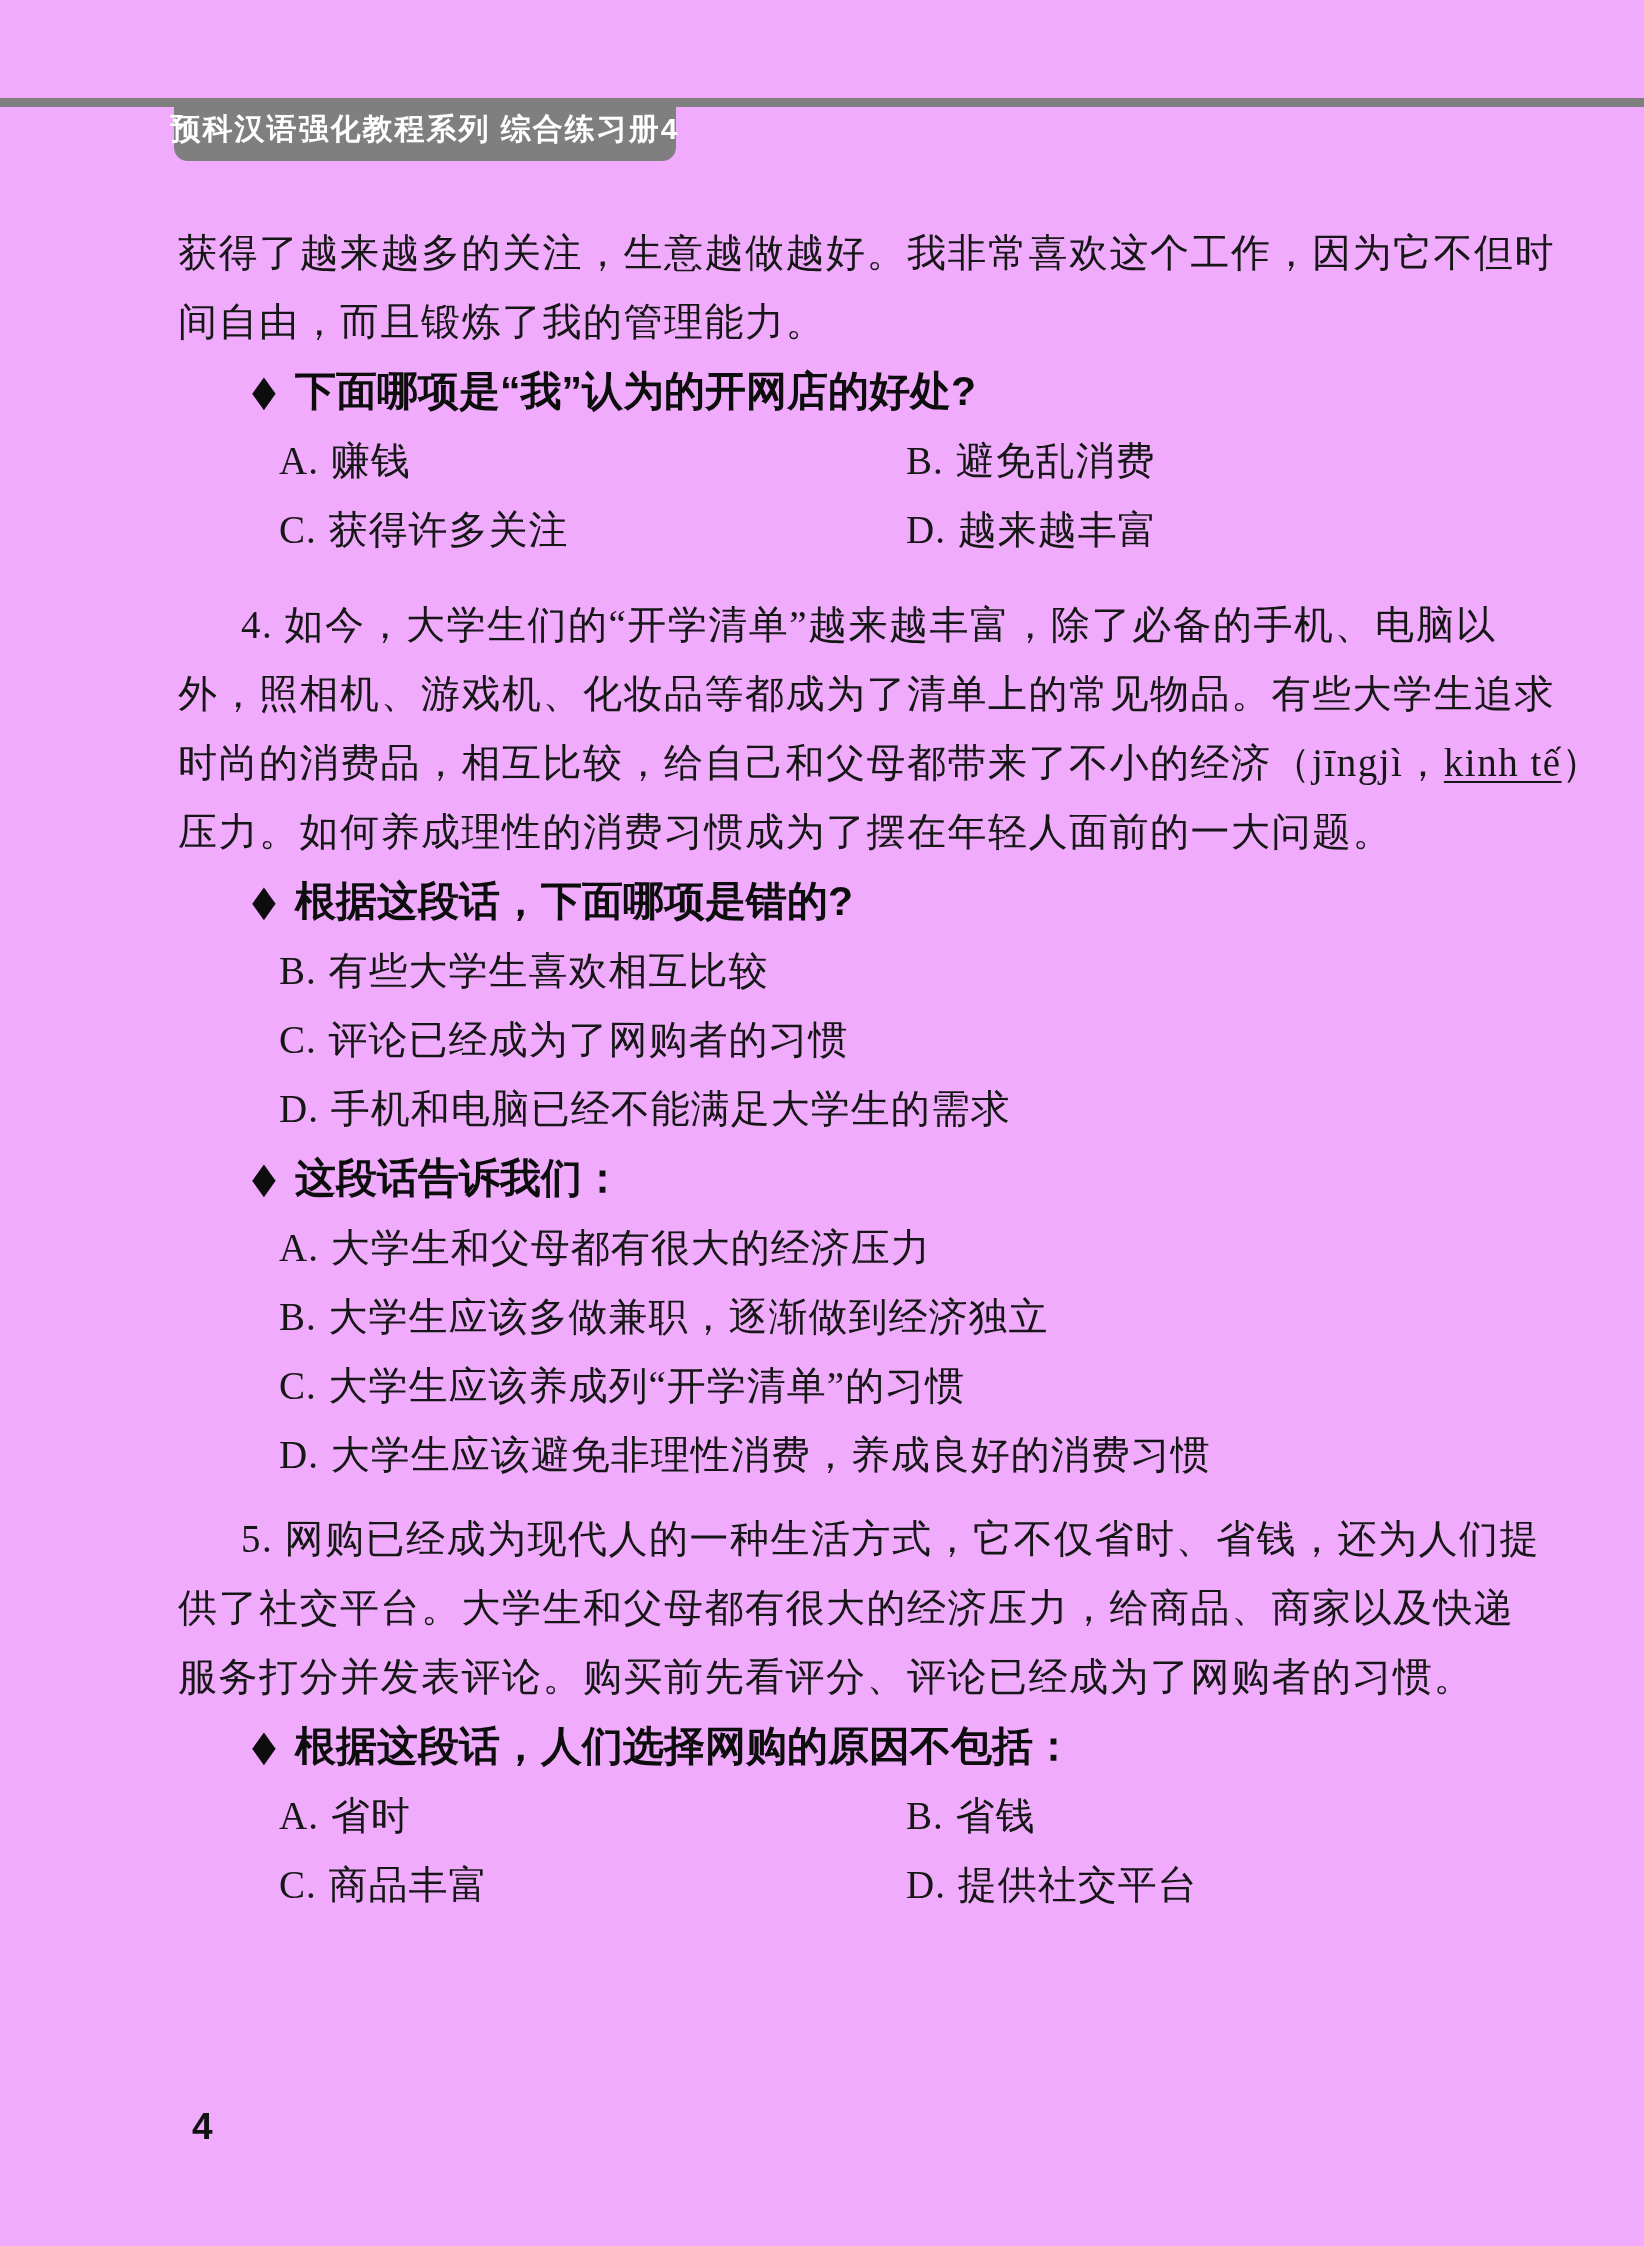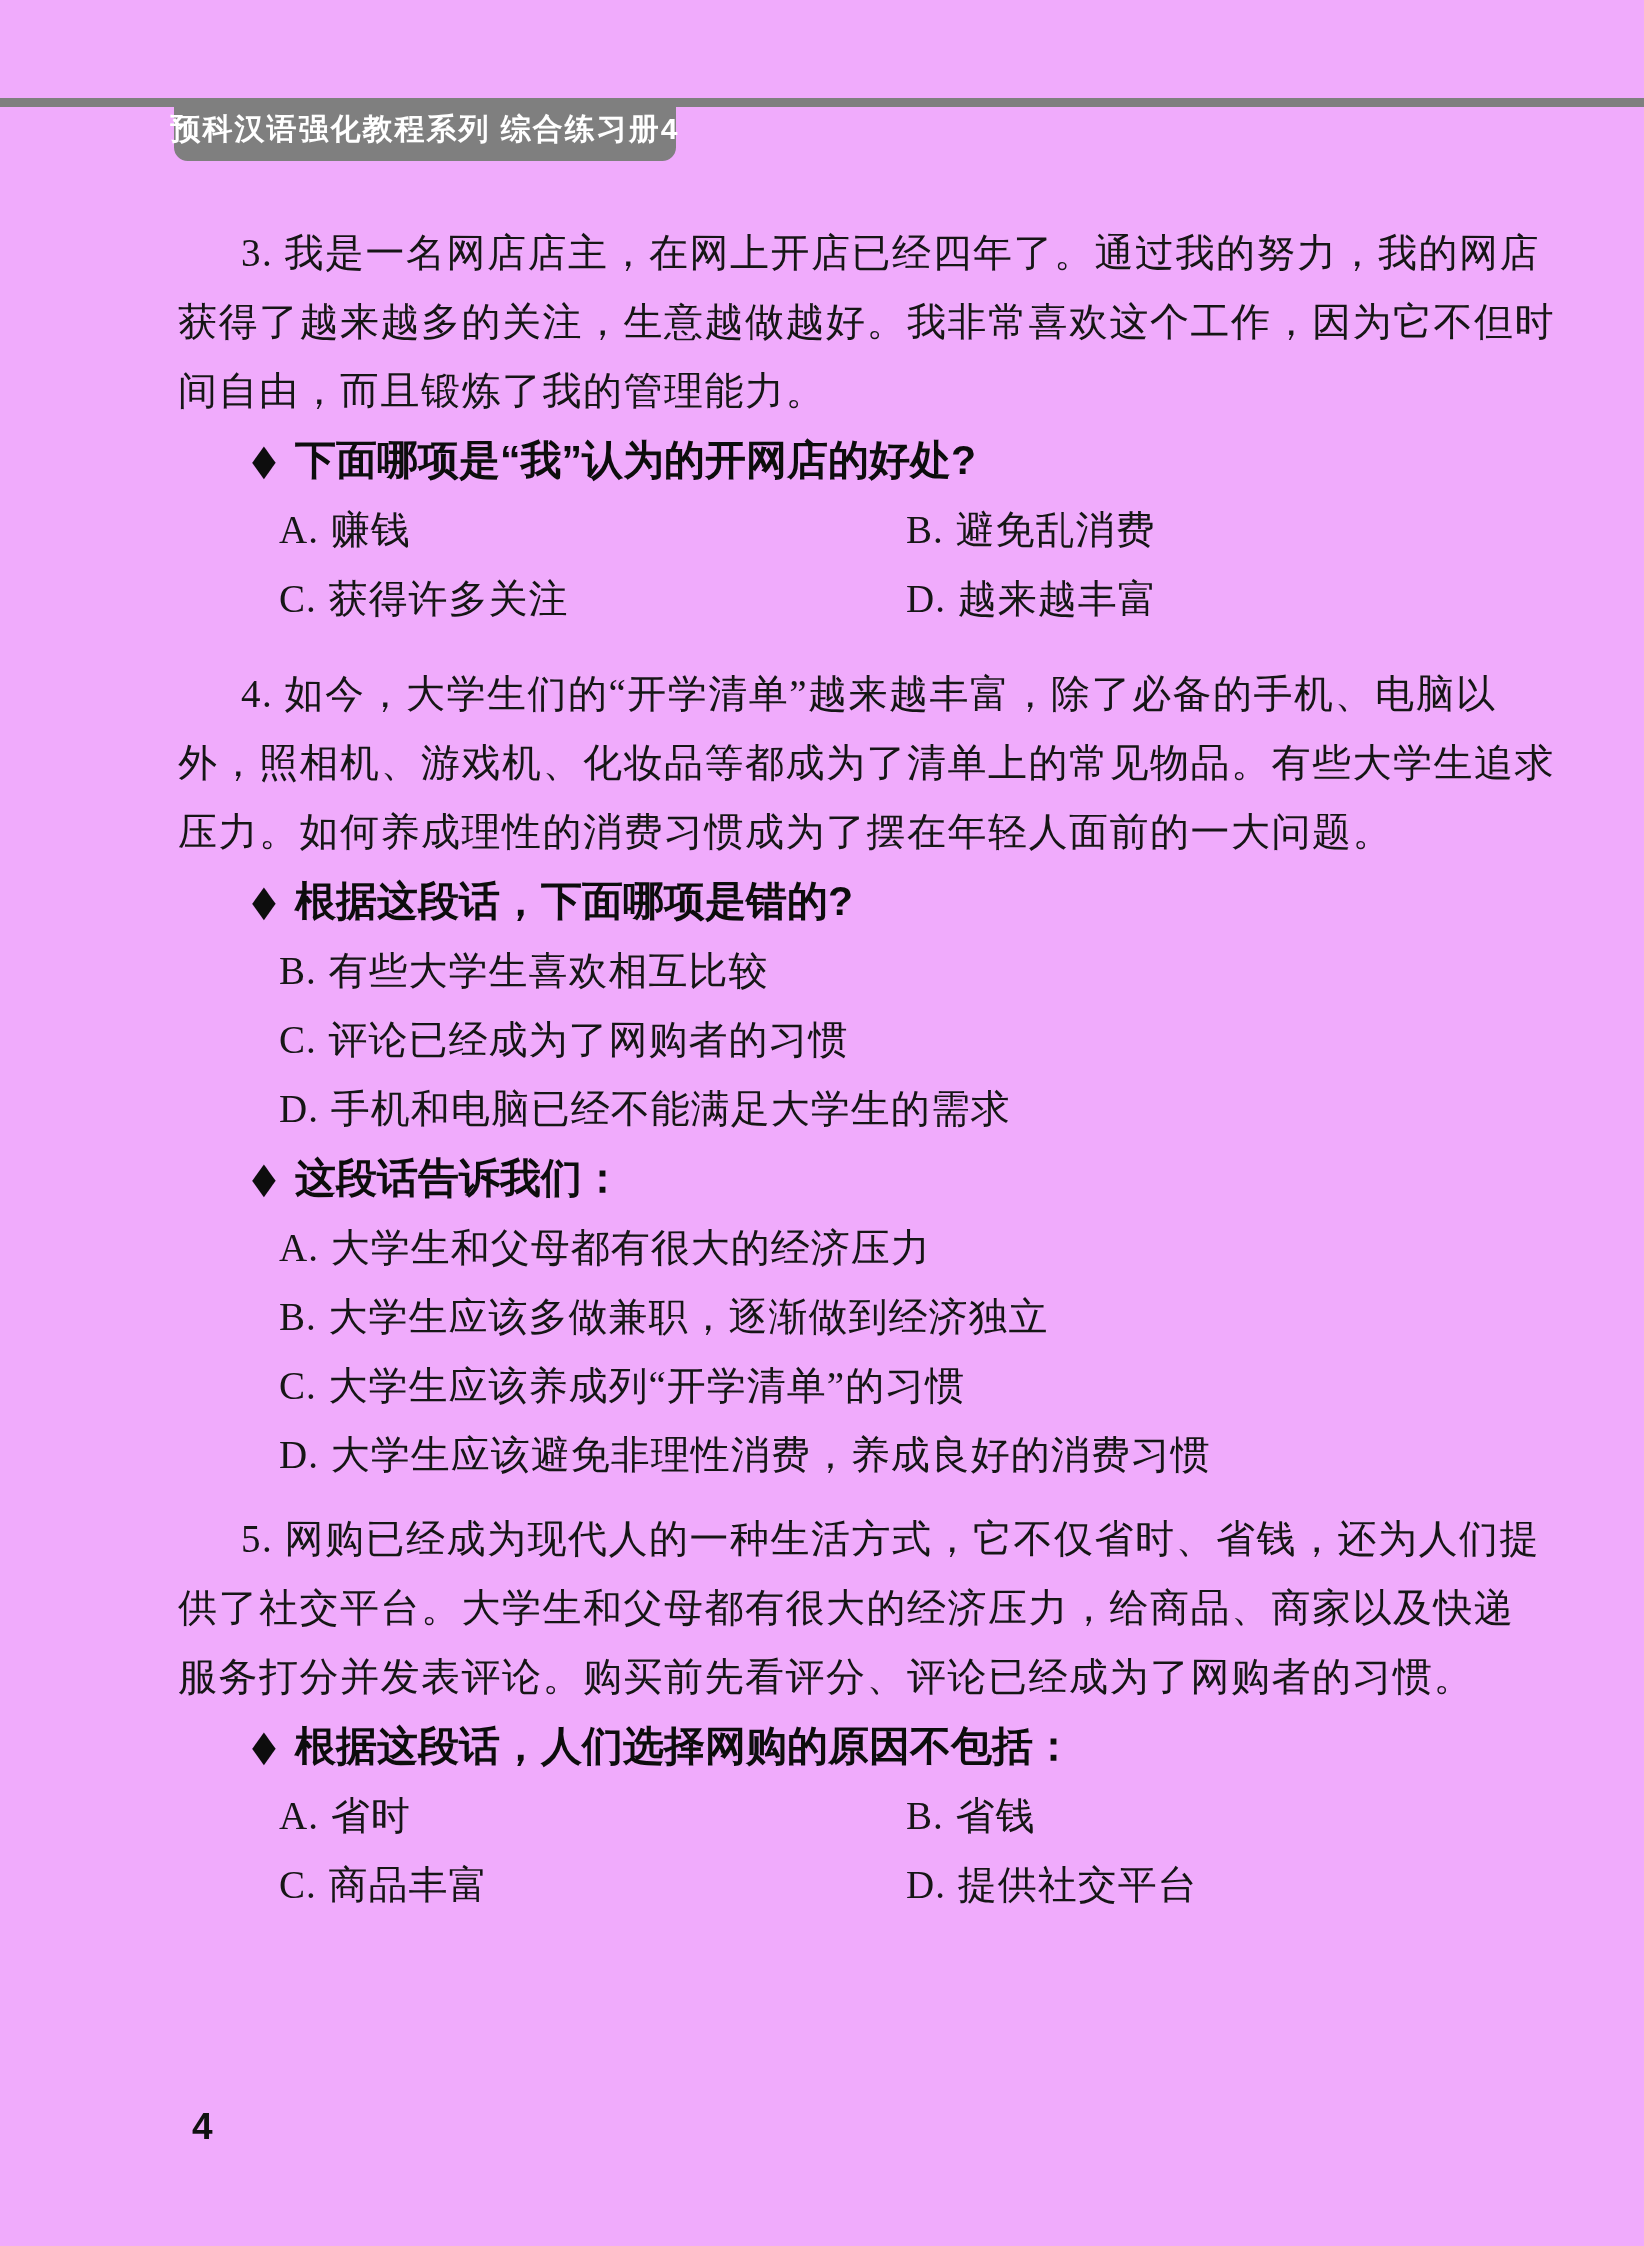--- a/index.html
+++ b/index.html
@@ -79,41 +79,41 @@
 <div class="page">
 
   <div class="header-rule"></div>
   <div class="series-badge">
     <span class="label">预科汉语强化教程系列 综合练习册4</span>
   </div>
 
   <div class="content">
 
     <div>
-      <div class="para-line indent">3. 我是一名网店店主，在网上开店已经四年了。通过我的努力，我的网店</div>
       <div class="para-line">获得了越来越多的关注，生意越做越好。我非常喜欢这个工作，因为它不但时</div>
       <div class="para-line">间自由，而且锻炼了我的管理能力。</div>
 
       <div class="prompt-row">
         <span class="diamond">◆</span><span>下面哪项是“我”认为的开网店的好处?</span>
       </div>
 
       <div class="opt-grid-row">
         <span class="cell c1"><span class="opt-label">A.</span><span>赚钱</span></span>
         <span class="cell c2"><span class="opt-label">B.</span><span>避免乱消费</span></span>
       </div>
       <div class="opt-grid-row">
         <span class="cell c1"><span class="opt-label">C.</span><span>获得许多关注</span></span>
         <span class="cell c2"><span class="opt-label">D.</span><span>越来越丰富</span></span>
       </div>
     </div>
 
     <div class="mt-q4">
       <div class="para-line indent">4. 如今，大学生们的“开学清单”越来越丰富，除了必备的手机、电脑以</div>
       <div class="para-line">外，照相机、游戏机、化妆品等都成为了清单上的常见物品。有些大学生追求</div>
+      <div class="para-line"><span>时尚的消费品，相互比较，给自己和父母都带来了不小的经济（jīngjì，</span><span class="gloss-underline">kinh tế</span><span>）</span></div>
       <div class="para-line">压力。如何养成理性的消费习惯成为了摆在年轻人面前的一大问题。</div>
 
       <div class="prompt-row">
         <span class="diamond">◆</span><span>根据这段话，下面哪项是错的?</span>
       </div>
       <div class="opt-list">
         <div class="opt-row"><span class="opt-label">B.</span><span>有些大学生喜欢相互比较</span></div>
         <div class="opt-row"><span class="opt-label">C.</span><span>评论已经成为了网购者的习惯</span></div>
         <div class="opt-row"><span class="opt-label">D.</span><span>手机和电脑已经不能满足大学生的需求</span></div>
       </div>

